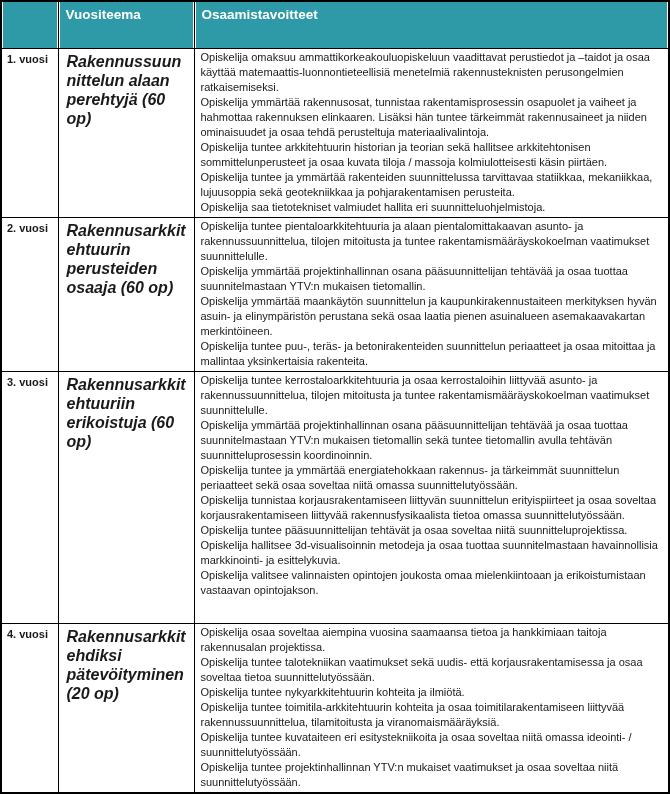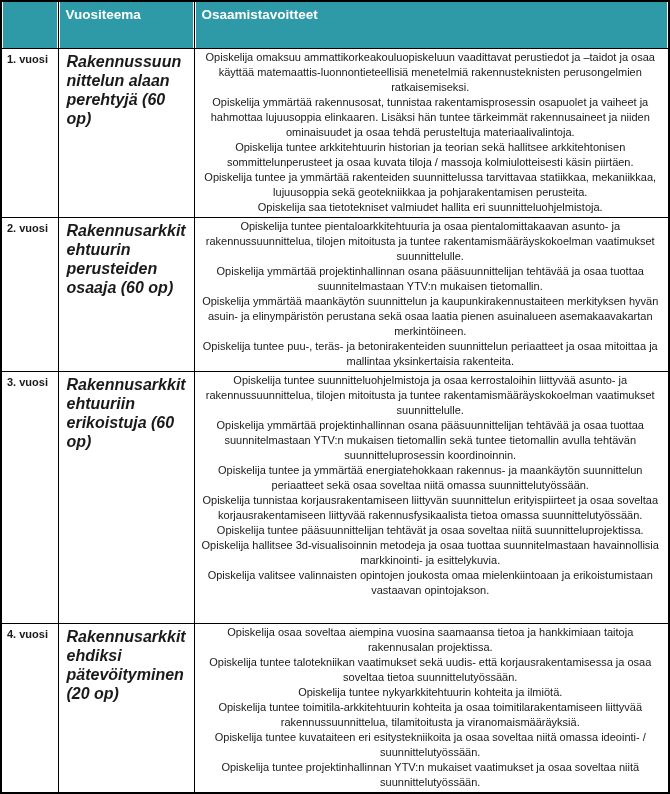--- a/index.html
+++ b/index.html
@@ -55,21 +55,20 @@
     font-weight:bold;
     font-style:italic;
     line-height:19px;
     padding:3px 5px 3px 8px;
     overflow-wrap:break-word;
   }
   td.objectives{
     font-size:11px;
     line-height:15px;
     padding:1px 8px 2px 6px;
-    text-align:center;
   }
   .para{
     margin:0;
     overflow-wrap:break-word;
   }
 </style>
 </head>
 <body>
 
 <table class="curriculum">
@@ -84,43 +83,43 @@
       <th class="hdr">Vuositeema</th>
       <th class="hdr">Osaamistavoitteet</th>
     </tr>
   </thead>
   <tbody>
     <tr class="row-1">
       <td class="year">1. vuosi</td>
       <td class="theme">Rakennussuunnittelun alaan perehtyjä (60 op)</td>
       <td class="objectives">
           <div class="para">Opiskelija omaksuu ammattikorkeakouluopiskeluun vaadittavat perustiedot ja –taidot ja osaa käyttää matemaattis-luonnontieteellisiä menetelmiä rakennusteknisten perusongelmien ratkaisemiseksi.</div>
-          <div class="para">Opiskelija ymmärtää rakennusosat, tunnistaa rakentamisprosessin osapuolet ja vaiheet ja hahmottaa lujuusoppia elinkaaren. Lisäksi hän tuntee tärkeimmät rakennusaineet ja niiden ominaisuudet ja osaa tehdä perusteltuja materiaalivalintoja.</div>
+          <div class="para">Opiskelija ymmärtää rakennusosat, tunnistaa rakentamisprosessin osapuolet ja vaiheet ja hahmottaa rakennuksen elinkaaren. Lisäksi hän tuntee tärkeimmät rakennusaineet ja niiden ominaisuudet ja osaa tehdä perusteltuja materiaalivalintoja.</div>
           <div class="para">Opiskelija tuntee arkkitehtuurin historian ja teorian sekä hallitsee arkkitehtonisen sommittelunperusteet ja osaa kuvata tiloja / massoja kolmiulotteisesti käsin piirtäen.</div>
           <div class="para">Opiskelija tuntee ja ymmärtää rakenteiden suunnittelussa tarvittavaa statiikkaa, mekaniikkaa, lujuusoppia sekä geotekniikkaa ja pohjarakentamisen perusteita.</div>
           <div class="para">Opiskelija saa tietotekniset valmiudet hallita eri suunnitteluohjelmistoja.</div>
         </td>
     </tr>
     <tr class="row-2">
       <td class="year">2. vuosi</td>
       <td class="theme">Rakennusarkkitehtuurin perusteiden osaaja (60 op)</td>
       <td class="objectives">
-          <div class="para">Opiskelija tuntee pientaloarkkitehtuuria ja osaa pientalomittakaavan asunto- ja rakennussuunnittelua, tilojen mitoitusta ja tuntee rakentamismääräyskokoelman vaatimukset suunnittelulle.</div>
+          <div class="para">Opiskelija tuntee pientaloarkkitehtuuria ja alaan pientalomittakaavan asunto- ja rakennussuunnittelua, tilojen mitoitusta ja tuntee rakentamismääräyskokoelman vaatimukset suunnittelulle.</div>
           <div class="para">Opiskelija ymmärtää projektinhallinnan osana pääsuunnittelijan tehtävää ja osaa tuottaa suunnitelmastaan YTV:n mukaisen tietomallin.</div>
           <div class="para">Opiskelija ymmärtää maankäytön suunnittelun ja kaupunkirakennustaiteen merkityksen hyvän asuin- ja elinympäristön perustana sekä osaa laatia pienen asuinalueen asemakaavakartan merkintöineen.</div>
           <div class="para">Opiskelija tuntee puu-, teräs- ja betonirakenteiden suunnittelun periaatteet ja osaa mitoittaa ja mallintaa yksinkertaisia rakenteita.</div>
         </td>
     </tr>
     <tr class="row-3">
       <td class="year">3. vuosi</td>
       <td class="theme">Rakennusarkkitehtuuriin erikoistuja (60 op)</td>
       <td class="objectives">
-          <div class="para">Opiskelija tuntee suunnitteluohjelmistoja ja osaa kerrostaloihin liittyvää asunto- ja rakennussuunnittelua, tilojen mitoitusta ja tuntee rakentamismääräyskokoelman vaatimukset suunnittelulle.</div>
+          <div class="para">Opiskelija tuntee kerrostaloarkkitehtuuria ja osaa kerrostaloihin liittyvää asunto- ja rakennussuunnittelua, tilojen mitoitusta ja tuntee rakentamismääräyskokoelman vaatimukset suunnittelulle.</div>
           <div class="para">Opiskelija ymmärtää projektinhallinnan osana pääsuunnittelijan tehtävää ja osaa tuottaa suunnitelmastaan YTV:n mukaisen tietomallin sekä tuntee tietomallin avulla tehtävän suunnitteluprosessin koordinoinnin.</div>
-          <div class="para">Opiskelija tuntee ja ymmärtää energiatehokkaan rakennus- ja maankäytön suunnittelun periaatteet sekä osaa soveltaa niitä omassa suunnittelutyössään.</div>
+          <div class="para">Opiskelija tuntee ja ymmärtää energiatehokkaan rakennus- ja tärkeimmät suunnittelun periaatteet sekä osaa soveltaa niitä omassa suunnittelutyössään.</div>
           <div class="para">Opiskelija tunnistaa korjausrakentamiseen liittyvän suunnittelun erityispiirteet ja osaa soveltaa korjausrakentamiseen liittyvää rakennusfysikaalista tietoa omassa suunnittelutyössään.</div>
           <div class="para">Opiskelija tuntee pääsuunnittelijan tehtävät ja osaa soveltaa niitä suunnitteluprojektissa.</div>
           <div class="para">Opiskelija hallitsee 3d-visualisoinnin metodeja ja osaa tuottaa suunnitelmastaan havainnollisia markkinointi- ja esittelykuvia.</div>
           <div class="para">Opiskelija valitsee valinnaisten opintojen joukosta omaa mielenkiintoaan ja erikoistumistaan vastaavan opintojakson.</div>
         </td>
     </tr>
     <tr class="row-4">
       <td class="year">4. vuosi</td>
       <td class="theme">Rakennusarkkitehdiksi pätevöityminen (20 op)</td>
       <td class="objectives">

